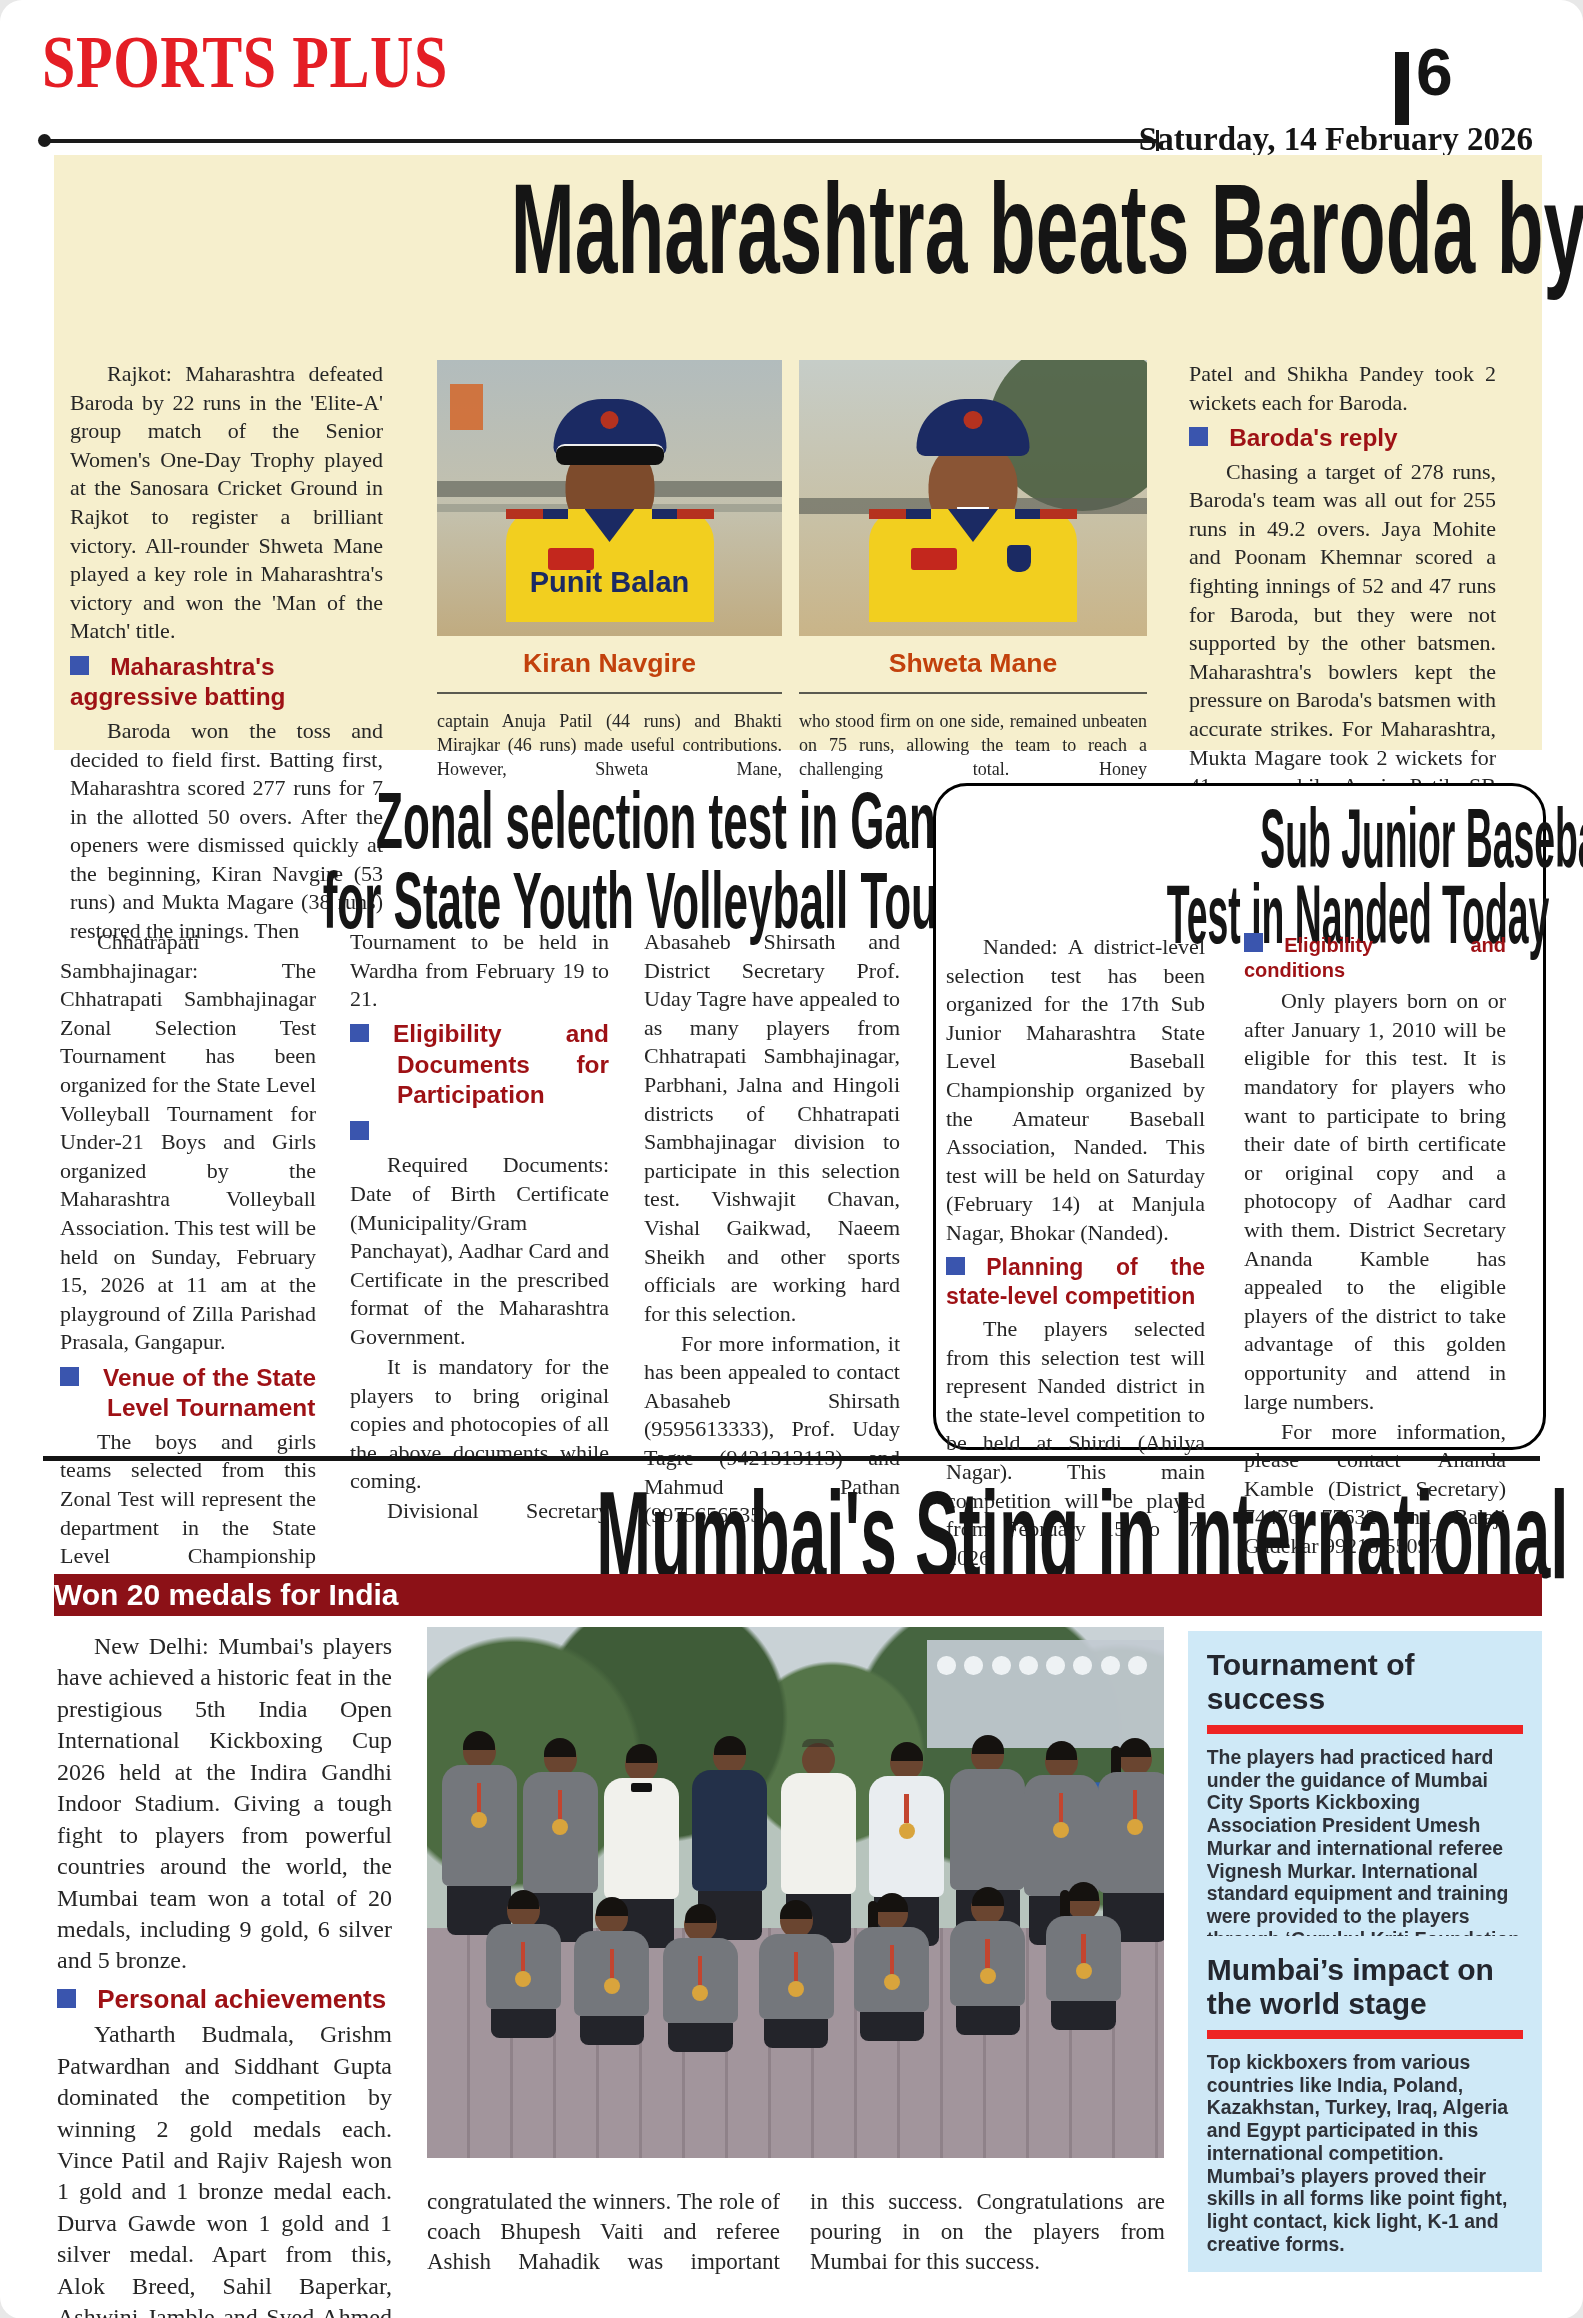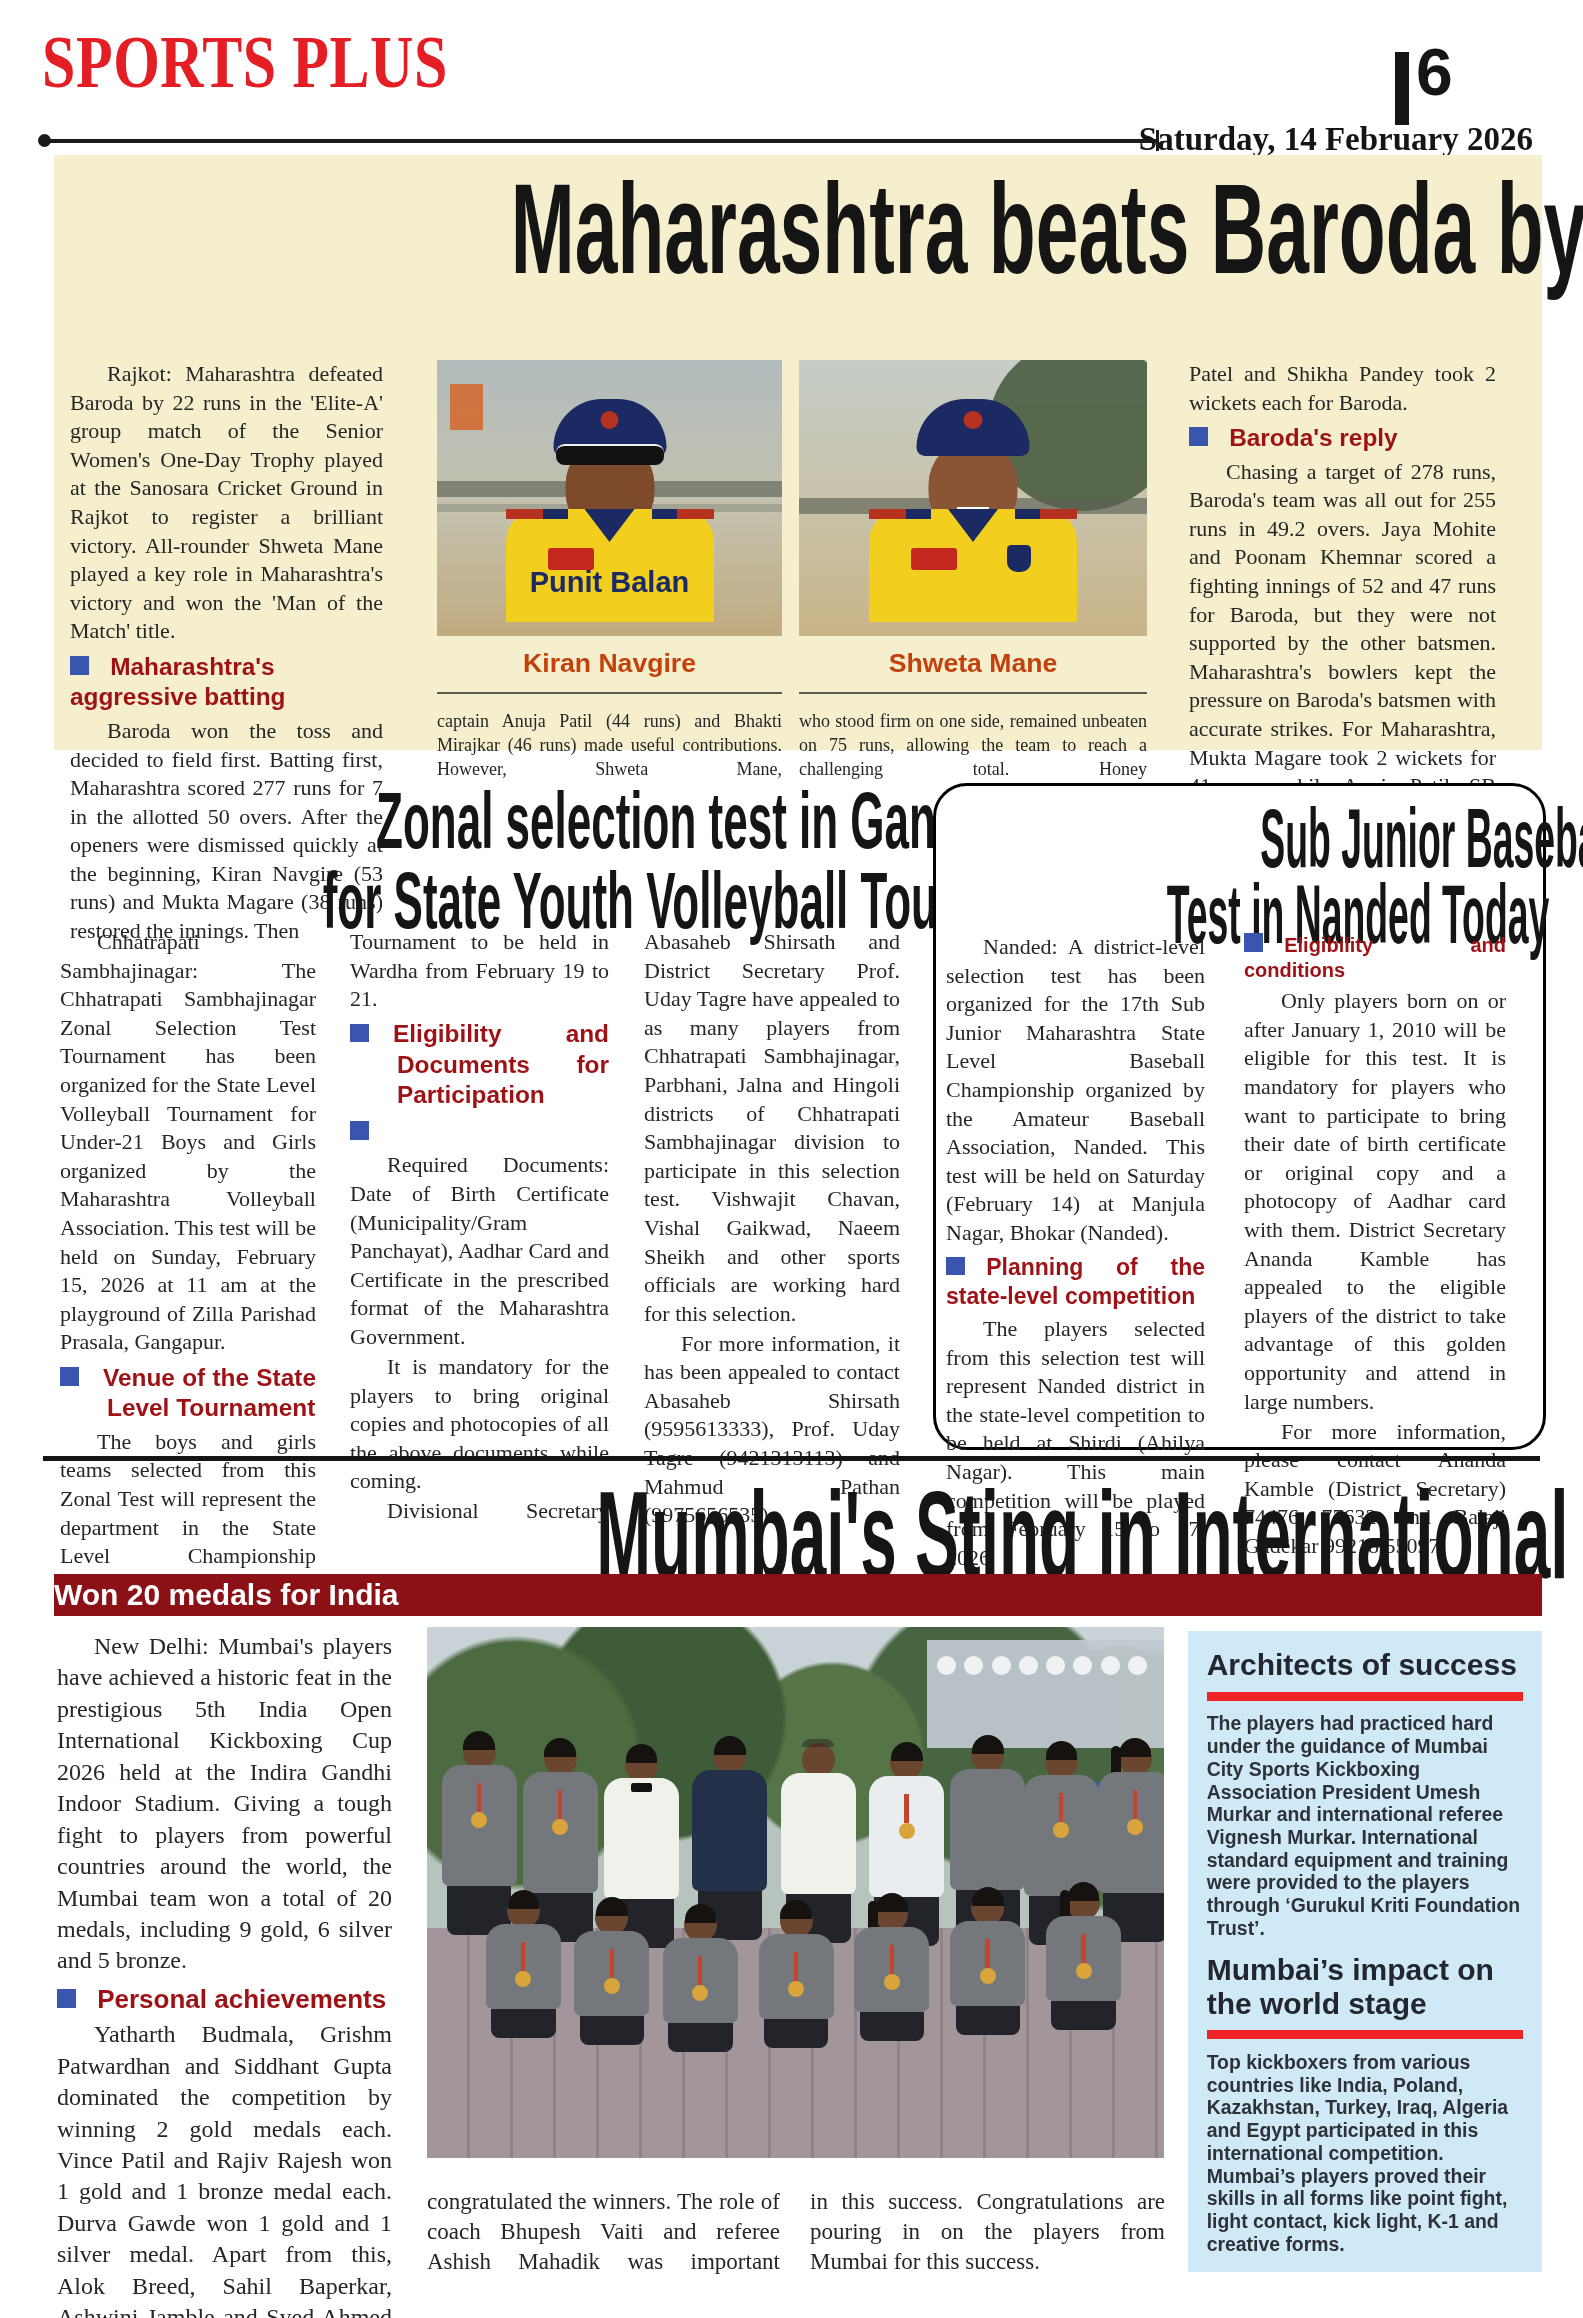--- a/index.html
+++ b/index.html
@@ -1,17 +1,17 @@
 <!DOCTYPE html>
 <html style="font-size:11.5px"><head>
 <meta charset="utf-8">
 <style>
   html,body{margin:0;padding:0;background:#e8e8e8;}
   #page{position:relative;width:1583px;height:2319px;background:#ffffff;overflow:hidden;
-        font-family:"Liberation Serif",serif;color:#222;}
+        font-family:"Liberation Serif",serif;color:#222;border-radius:22px;}
   .abs{position:absolute;}
   .cond{display:inline-block;white-space:nowrap;transform:scaleX(var(--sx,.6));transform-origin:center;}
   .cond-l{transform-origin:left center;}
   .headline{font-family:"Liberation Sans",sans-serif;font-weight:700;color:#151515;line-height:1;}
   
   #masthead-title{left:42px;top:18.7px;font-family:"Liberation Serif",serif;font-weight:700;
     font-size:75px;color:#e41e25;letter-spacing:0.7px;}
   #mast-rule{left:41px;top:139px;width:1117px;height:3.6px;background:#1a1a1a;}
   #mast-rule::before{content:"";position:absolute;left:-2.9px;top:-5px;width:13px;height:13px;border-radius:50%;background:#1a1a1a;}
   #mast-rule::after{content:"";position:absolute;right:-1.4px;top:-9.3px;width:3.6px;height:21.5px;background:#1a1a1a;}
@@ -350,21 +350,21 @@
   </div>
 
   <div class="kb-col" style="left:427px;top:2187px;width:353px;font-size:23px;">
     <p class="fj" style="margin:0;">congratulated the winners. The role of coach Bhupesh Vaiti and referee Ashish Mahadik was important</p>
   </div>
   <div class="kb-col" style="left:810px;top:2187px;width:355px;font-size:23px;">
     <p style="margin:0;">in this success. Congratulations are pouring in on the players from Mumbai for this success.</p>
   </div>
 
   <div class="skybox" style="top:1631px;min-height:279px;">
-    <h3>Architects of success</h3>
+    <h3>Tournament of success</h3>
     <div class="rule"></div>
     <div class="bt">The players had practiced hard under the guidance of Mumbai City Sports Kickboxing Association President Umesh Murkar and international referee Vignesh Murkar. International standard equipment and training were provided to the players through ‘Gurukul Kriti Foundation Trust’.</div>
   </div>
   <div class="skybox" style="top:1936px;min-height:291px;">
     <h3>Mumbai’s impact on the world stage</h3>
     <div class="rule"></div>
     <div class="bt">Top kickboxers from various countries like India, Poland, Kazakhstan, Turkey, Iraq, Algeria and Egypt participated in this international competition. Mumbai’s players proved their skills in all forms like point fight, light contact, kick light, K-1 and creative forms.</div>
   </div>
 
 </div>

